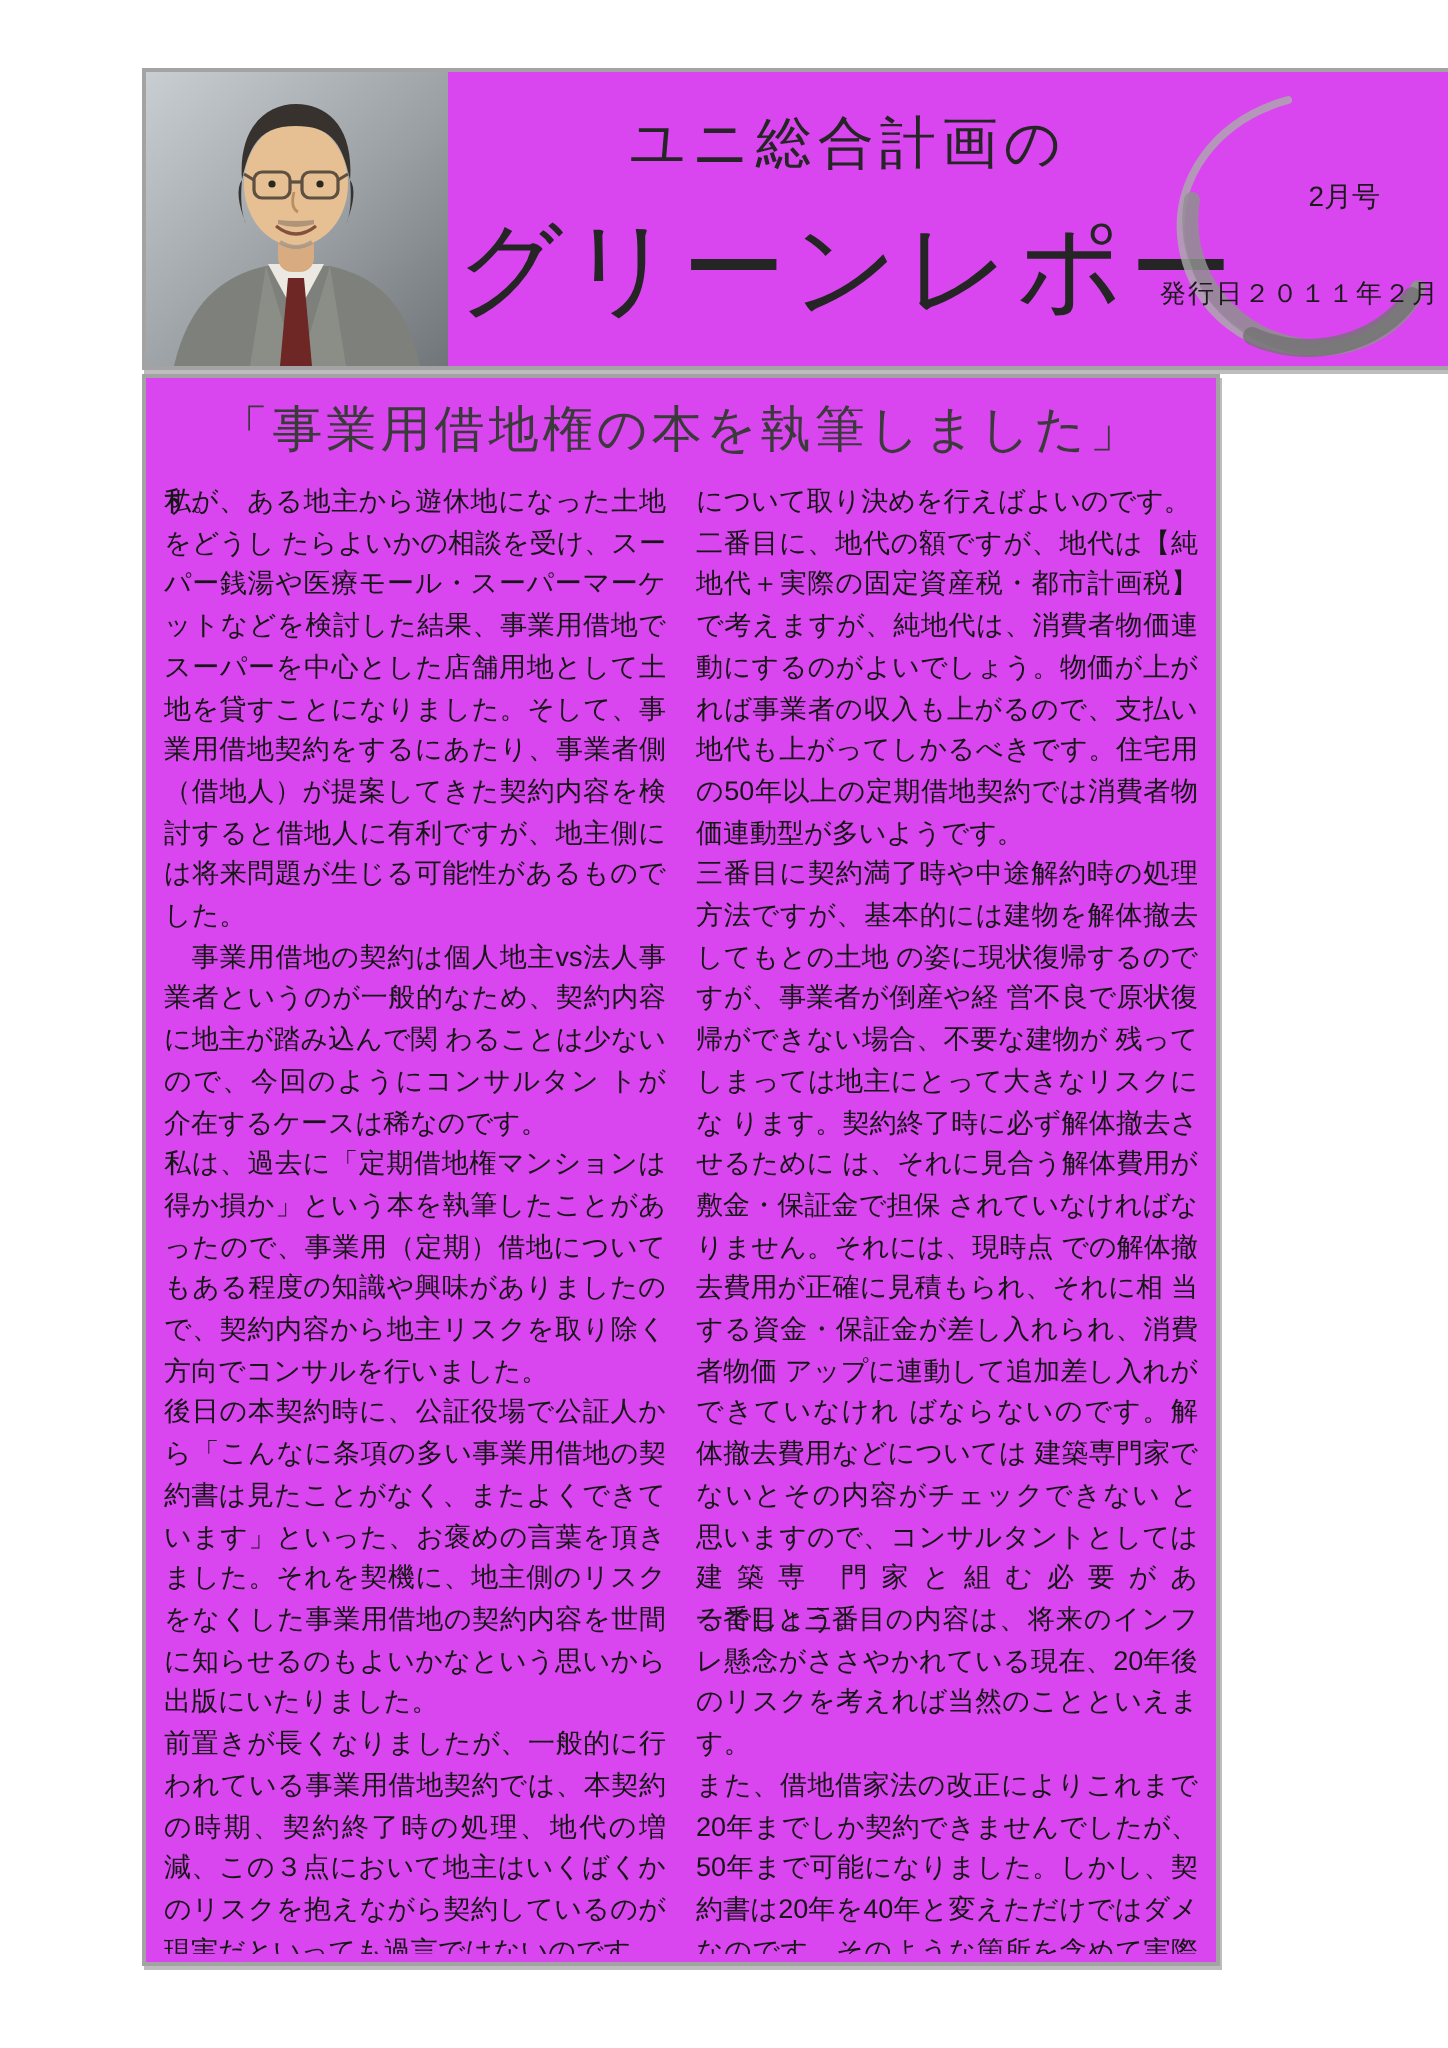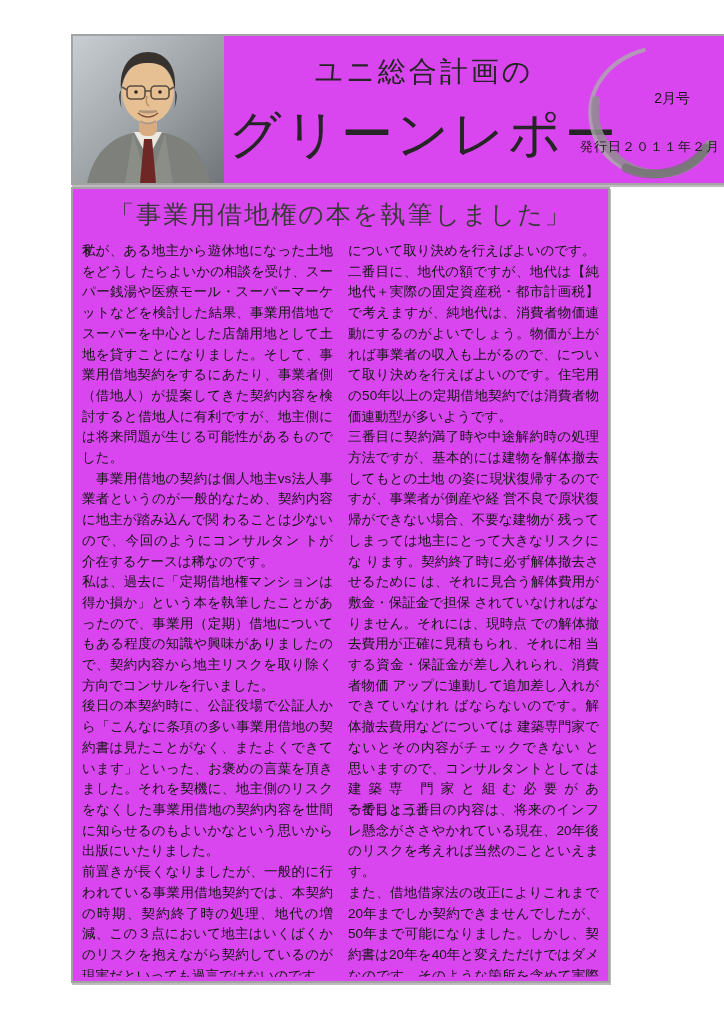--- a/index.html
+++ b/index.html
@@ -111,20 +111,20 @@
       <p><span class="ov"><span class="ov-under">私が</span><span class="ov-over">す。</span></span><span>、ある地主から遊休地になった土地をどうし たらよいかの相談を受け、スーパー銭湯や医療モール・スーパーマーケットなどを検討した結果、事業用借地でスーパーを中心とした店舗用地として土地を貸すことになりました。そして、事業用借地契約をするにあたり、事業者側（借地人）が提案してきた契約内容を検討すると借地人に有利ですが、地主側には将来問題が生じる可能性があるものでした。</span></p>
       <p>　事業用借地の契約は個人地主vs法人事業者というのが一般的なため、契約内容に地主が踏み込んで関 わることは少ないので、今回のようにコンサルタン トが介在するケースは稀なのです。</p>
       <p>私は、過去に「定期借地権マンションは得か損か」という本を執筆したことがあったので、事業用（定期）借地についてもある程度の知識や興味がありましたので、契約内容から地主リスクを取り除く方向でコンサルを行いました。</p>
       <p>後日の本契約時に、公証役場で公証人から「こんなに条項の多い事業用借地の契約書は見たことがなく、またよくできています」といった、お褒めの言葉を頂きました。それを契機に、地主側のリスクをなくした事業用借地の契約内容を世間に知らせるのもよいかなという思いから出版にいたりました。</p>
       <p>前置きが長くなりましたが、一般的に行われている事業用借地契約では、本契約の時期、契約終了時の処理、地代の増減、この３点において地主はいくばくかのリスクを抱えながら契約しているのが現実だといっても過言ではないのです。</p>
 
     </div>
 
     <div class="col">
       <p>について取り決めを行えばよいのです。</p>
-      <p>二番目に、地代の額ですが、地代は【純地代＋実際の固定資産税・都市計画税】で考えますが、純地代は、消費者物価連動にするのがよいでしょう。物価が上がれば事業者の収入も上がるので、について取り決めを行えばよいのです。住宅用の50年以上の定期借地契約では消費者物価連動型が多いようです。</p>
+      <p>二番目に、地代の額ですが、地代は【純地代＋実際の固定資産税・都市計画税】で考えますが、純地代は、消費者物価連動にするのがよいでしょう。物価が上がれば事業者の収入も上がるので、支払い地代も上がってしかるべきです。住宅用の50年以上の定期借地契約では消費者物価連動型が多いようです。</p>
       <p><span>三番目に契約満了時や中途解約時の処理方法ですが、基本的には建物を解体撤去してもとの土地 の姿に現状復帰するのですが、事業者が倒産や経 営不良で原状復帰ができない場合、不要な建物が 残ってしまっては地主にとって大きなリスクにな ります。契約終了時に必ず解体撤去させるために は、それに見合う解体費用が敷金・保証金で担保 されていなければなりません。それには、現時点 での解体撤去費用が正確に見積もられ、それに相 当する資金・保証金が差し入れられ、消費者物価 アップに連動して追加差し入れができていなけれ ばならないのです。解体撤去費用などについては 建築専門家でないとその内容がチェックできない と思いますので、コンサルタントとしては建築専 門家と組む必要があ</span><span class="ov"><span class="ov-under">一番目と三番目の</span><span class="ov-over">るでしょう。</span></span><span>内容は、将来のインフレ懸念がささやかれている現在、20年後のリスクを考えれば当然のことといえます。</span></p>
       <p>また、借地借家法の改正によりこれまで20年までしか契約できませんでしたが、50年まで可能になりました。しかし、契約書は20年を40年と変えただけではダメなのです。そのような箇所を含めて実際の契約書の条項全てを解説しました。</p>
 
     </div>
 
   </div>
 </div>
 
 </body></html>

